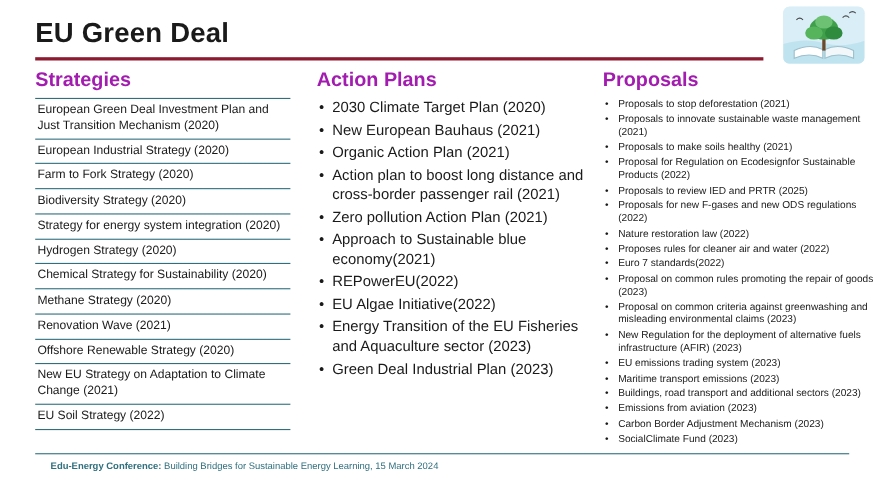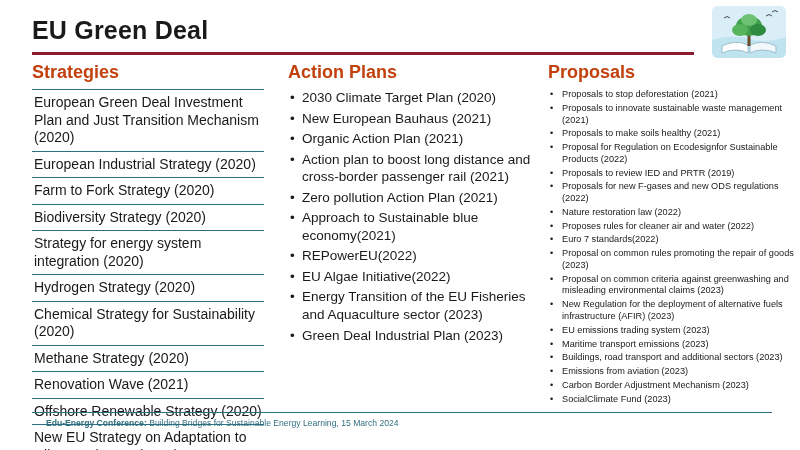--- a/index.html
+++ b/index.html
@@ -51,35 +51,35 @@
   }
   .logo svg { display: block; }
   
   .col {
     position: absolute;
     top: 62px;
   }
   .col-head {
     font-size: 18px;
     font-weight: bold;
-    color: #c2410c;
+    color: #a21caf;
     margin-bottom: 6px;
   }
   .col-strategies { left: 32px; width: 232px; }
   .col-actions    { left: 288px; width: 244px; }
   .col-proposals  { left: 548px; width: 246px; }
 
   
   .strat-list {
     list-style: none;
     margin: 0;
     padding: 0;
   }
   .strat-item {
-    font-size: 14px;
+    font-size: 11px;
     line-height: 1.25;
     color: #1a1a1a;
     padding: 4px 2px 4px 2px;
     border-bottom: 1px solid #2f6f7e;
     min-height: 11px;
   }
   .strat-item:first-child {
     border-top: 1px solid #2f6f7e;
   }
 
@@ -195,21 +195,21 @@
     </ul>
   </div>
 
   <div class="col col-proposals">
     <div class="col-head">Proposals</div>
     <ul class="bul proposals">
       <li>Proposals to stop deforestation (2021)</li>
       <li>Proposals to innovate sustainable waste management (2021)</li>
       <li>Proposals to make soils healthy (2021)</li>
       <li>Proposal for Regulation on Ecodesignfor Sustainable Products (2022)</li>
-      <li>Proposals to review IED and PRTR (2019)</li>
+      <li>Proposals to review IED and PRTR (2025)</li>
       <li>Proposals for new F-gases and new ODS regulations (2022)</li>
       <li>Nature restoration law (2022)</li>
       <li>Proposes rules for cleaner air and water (2022)</li>
       <li>Euro 7 standards(2022)</li>
       <li>Proposal on common rules promoting the repair of goods (2023)</li>
       <li>Proposal on common criteria against greenwashing and misleading environmental claims (2023)</li>
       <li>New Regulation for the deployment of alternative fuels infrastructure (AFIR) (2023)</li>
       <li>EU emissions trading system (2023)</li>
       <li>Maritime transport emissions (2023)</li>
       <li>Buildings, road transport and additional sectors (2023)</li>

